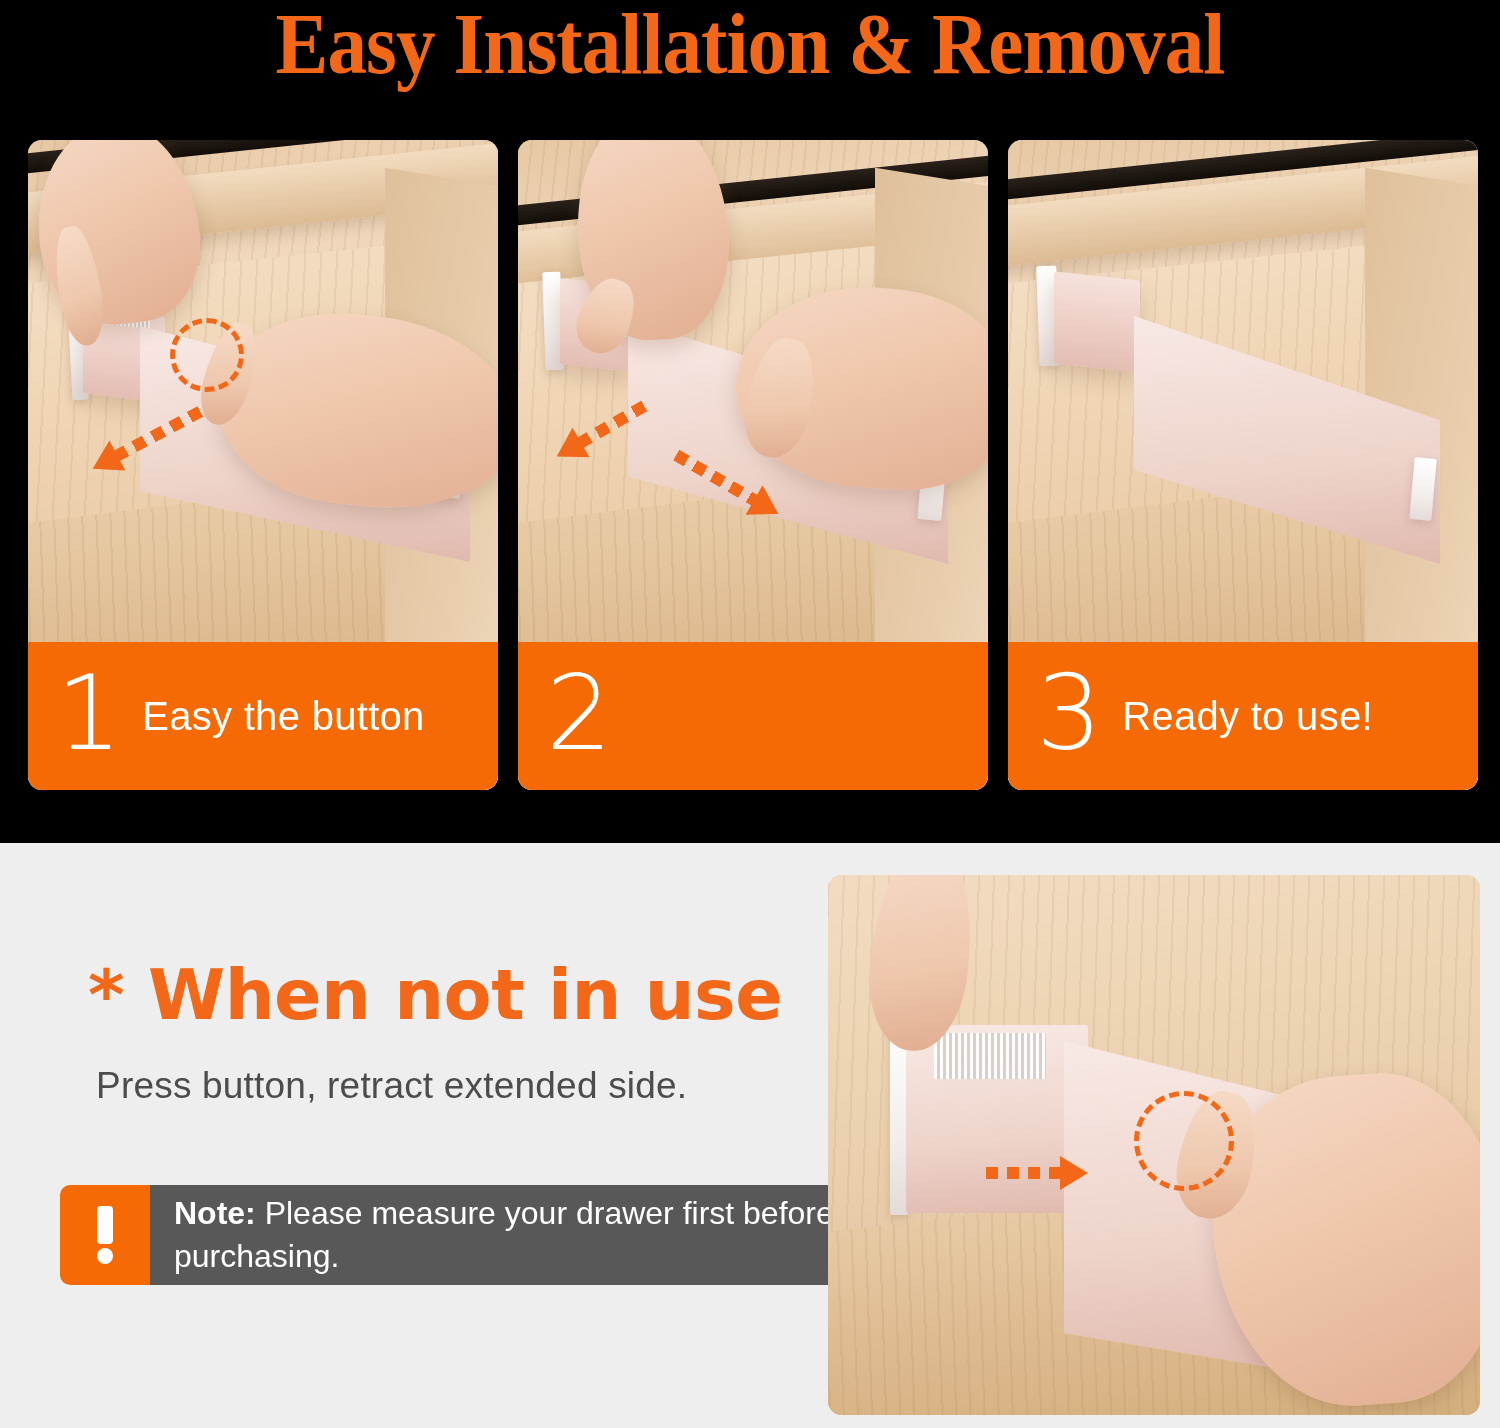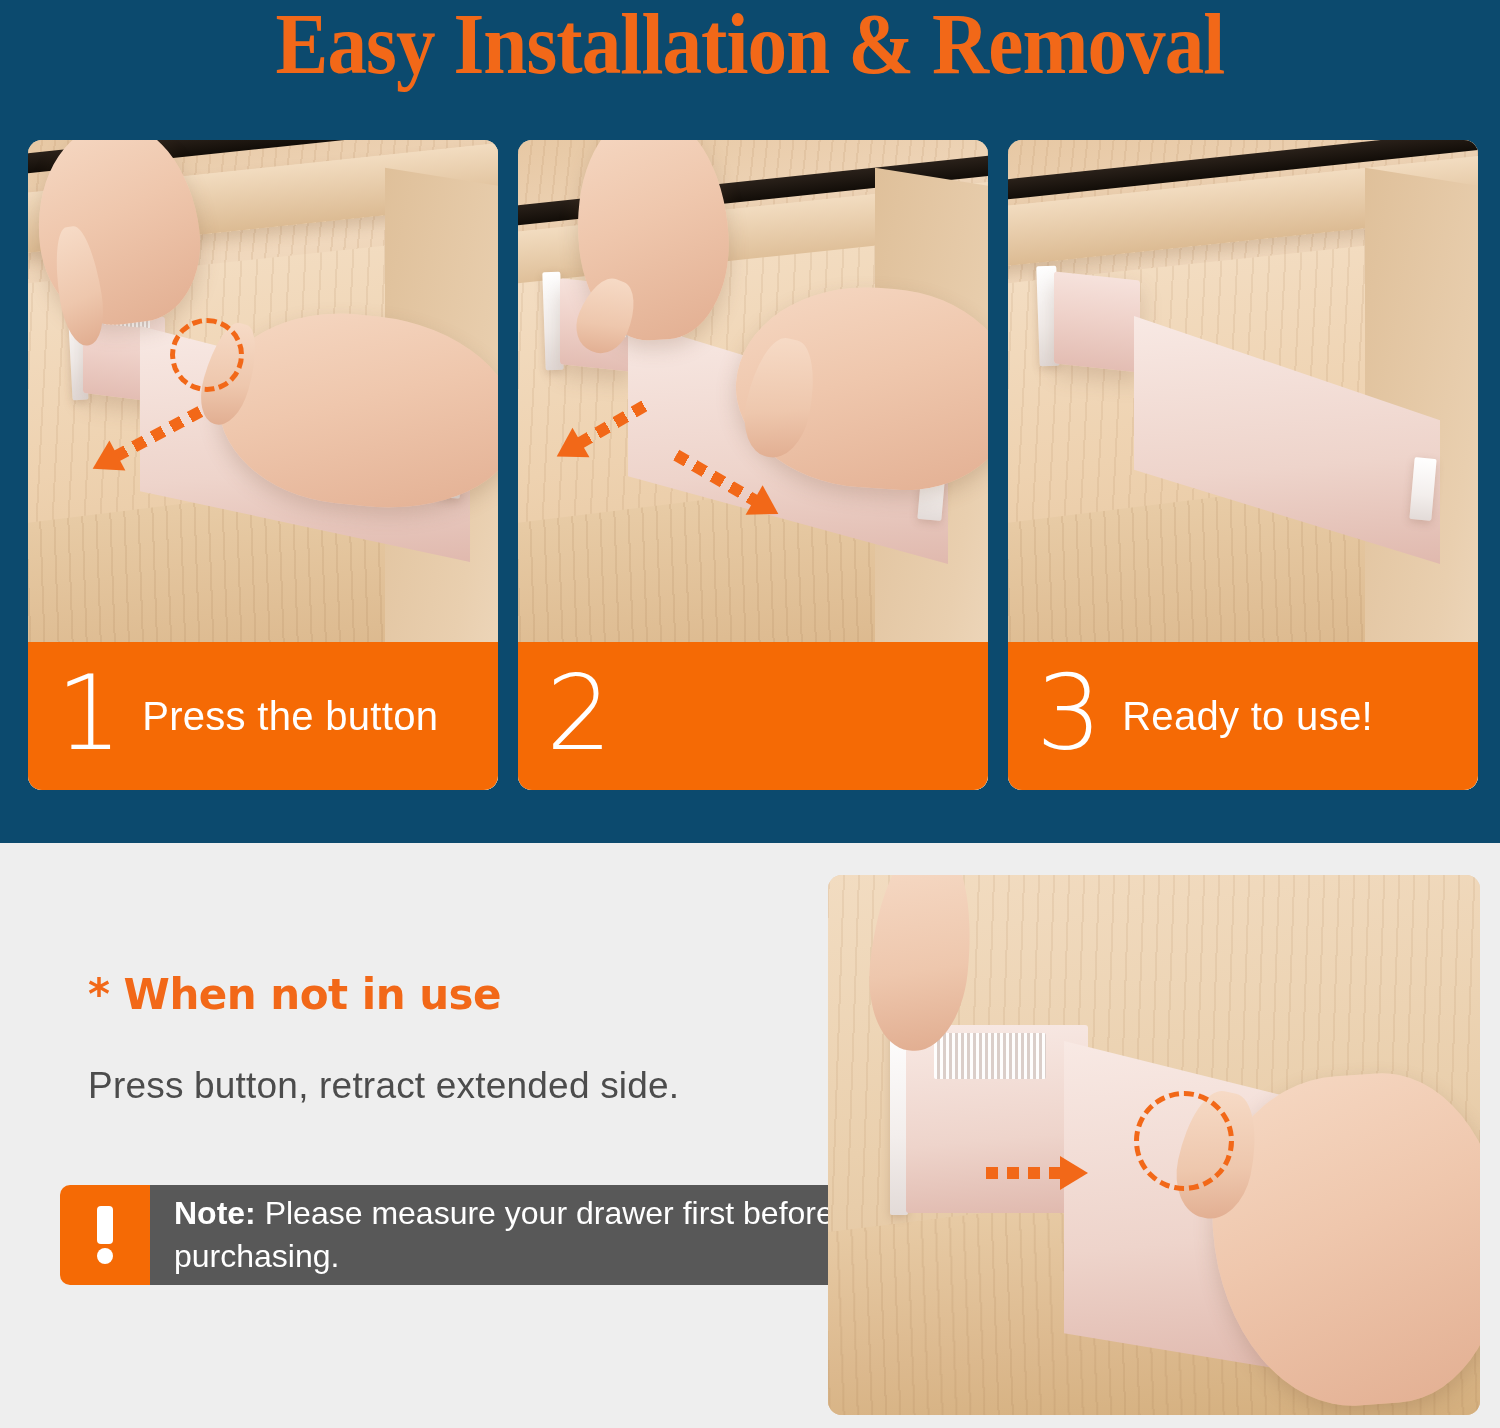--- a/index.html
+++ b/index.html
@@ -9,21 +9,21 @@
     height: 1428px;
     background: #ffffff;
     font-family: "Liberation Sans", sans-serif;
     overflow: hidden;
   }
 
   .page {
     position: relative;
     width: 1500px;
     height: 1428px;
-    background: #0c4a6e;
+    background: #000000;
   }
 
   
   .title {
     position: absolute;
     top: -6px;
     left: 0;
     width: 1500px;
     text-align: center;
     font-family: "Liberation Serif", serif;
@@ -236,33 +236,34 @@
   }
 
   .lower-left {
     position: absolute;
     left: 88px;
     top: 120px;
     width: 700px;
   }
   .when-head {
     font-family: "DejaVu Sans", sans-serif;
-    font-size: 42px;
+    font-size: 70px;
     line-height: 64px;
     font-weight: bold;
     color: #F26818;
     letter-spacing: -0.5px;
     white-space: nowrap;
   }
   .when-sub {
     margin-top: 36px;
     font-size: 37px;
     line-height: 46px;
     color: #4c4c4c;
     letter-spacing: 0.2px;
+    margin-left: 8px;
   }
 
   .note {
     position: absolute;
     left: 60px;
     top: 342px;
     width: 856px;
     height: 100px;
     display: flex;
     border-radius: 10px;
@@ -350,21 +351,21 @@
 
         <div class="dash-circle" style="left:142px; top:178px; width:74px; height:74px;"></div>
         <div class="arrow left" style="left:82px; top:288px; width:96px; transform:rotate(-28deg);">
           <div class="shaft"></div>
             <div class="head"></div>
         </div>
       </div>
       <div class="caption">
         <span class="num">1</span>
         <span class="txt">
-          <span>Press the button</span><br>
+          <span>Easy the button</span><br>
         </span>
       </div>
     </div>
 
     <div class="step-card">
       <div class="photo">
         <div class="wood-back"></div>
         <div class="dark-gap" style="top:6%;"></div>
         <div class="drawer-rim" style="top:10%;"></div>
         <div class="wood-inner"></div>

